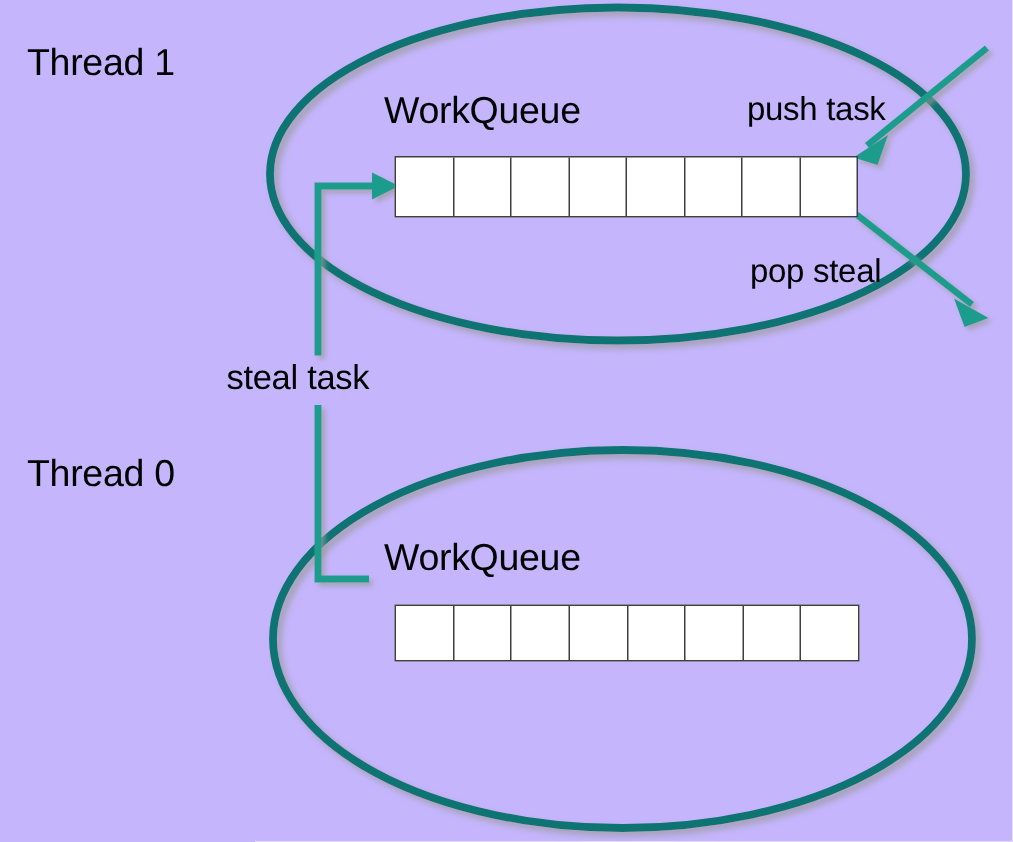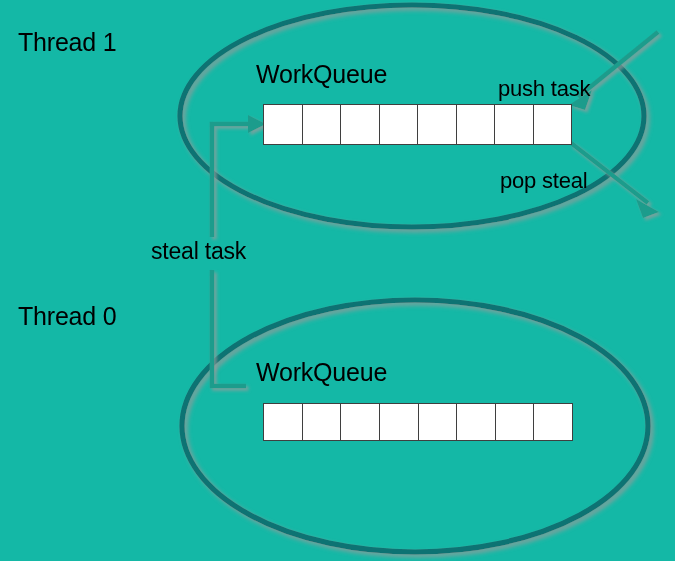--- a/index.html
+++ b/index.html
@@ -8,21 +8,21 @@
     padding: 0;
     background: #ffffff;
   }
   body {
     font-family: "Liberation Sans", sans-serif;
   }
   #diagram-root {
     position: relative;
     width: 675px;
     height: 561px;
-    background: #14b8a6;
+    background: #c4b5fd;
     overflow: hidden;
   }
   #diagram-svg {
     position: absolute;
     left: 0;
     top: 0;
     width: 675px;
     height: 561px;
     display: block;
   }
@@ -112,21 +112,21 @@
     <div class="queue-cell"></div>
     <div class="queue-cell"></div>
     <div class="queue-cell"></div>
     <div class="queue-cell"></div>
     <div class="queue-cell"></div>
     <div class="queue-cell"></div>
     <div class="queue-cell"></div>
     <div class="queue-cell"></div>
   </div>
 
-  <div class="label op-label" style="left:498px; top:78px;text-align:center;">push task</div>
+  <div class="label op-label" style="left:498px; top:62px;text-align:center;">push task</div>
 
   <div class="label op-label" style="left:500px; top:170px;">pop steal</div>
 
   <div class="label steal-label" style="left:151px; top:240px;text-align:right;">steal task</div>
 
   <div class="label thread-label" style="left:18px; top:304px;">Thread 0</div>
 
   <div class="label queue-label" style="left:256px; top:360px;">WorkQueue</div>
 
   <div class="queue-cells" style="left:263px; top:403px; width:310px; height:38px;">

